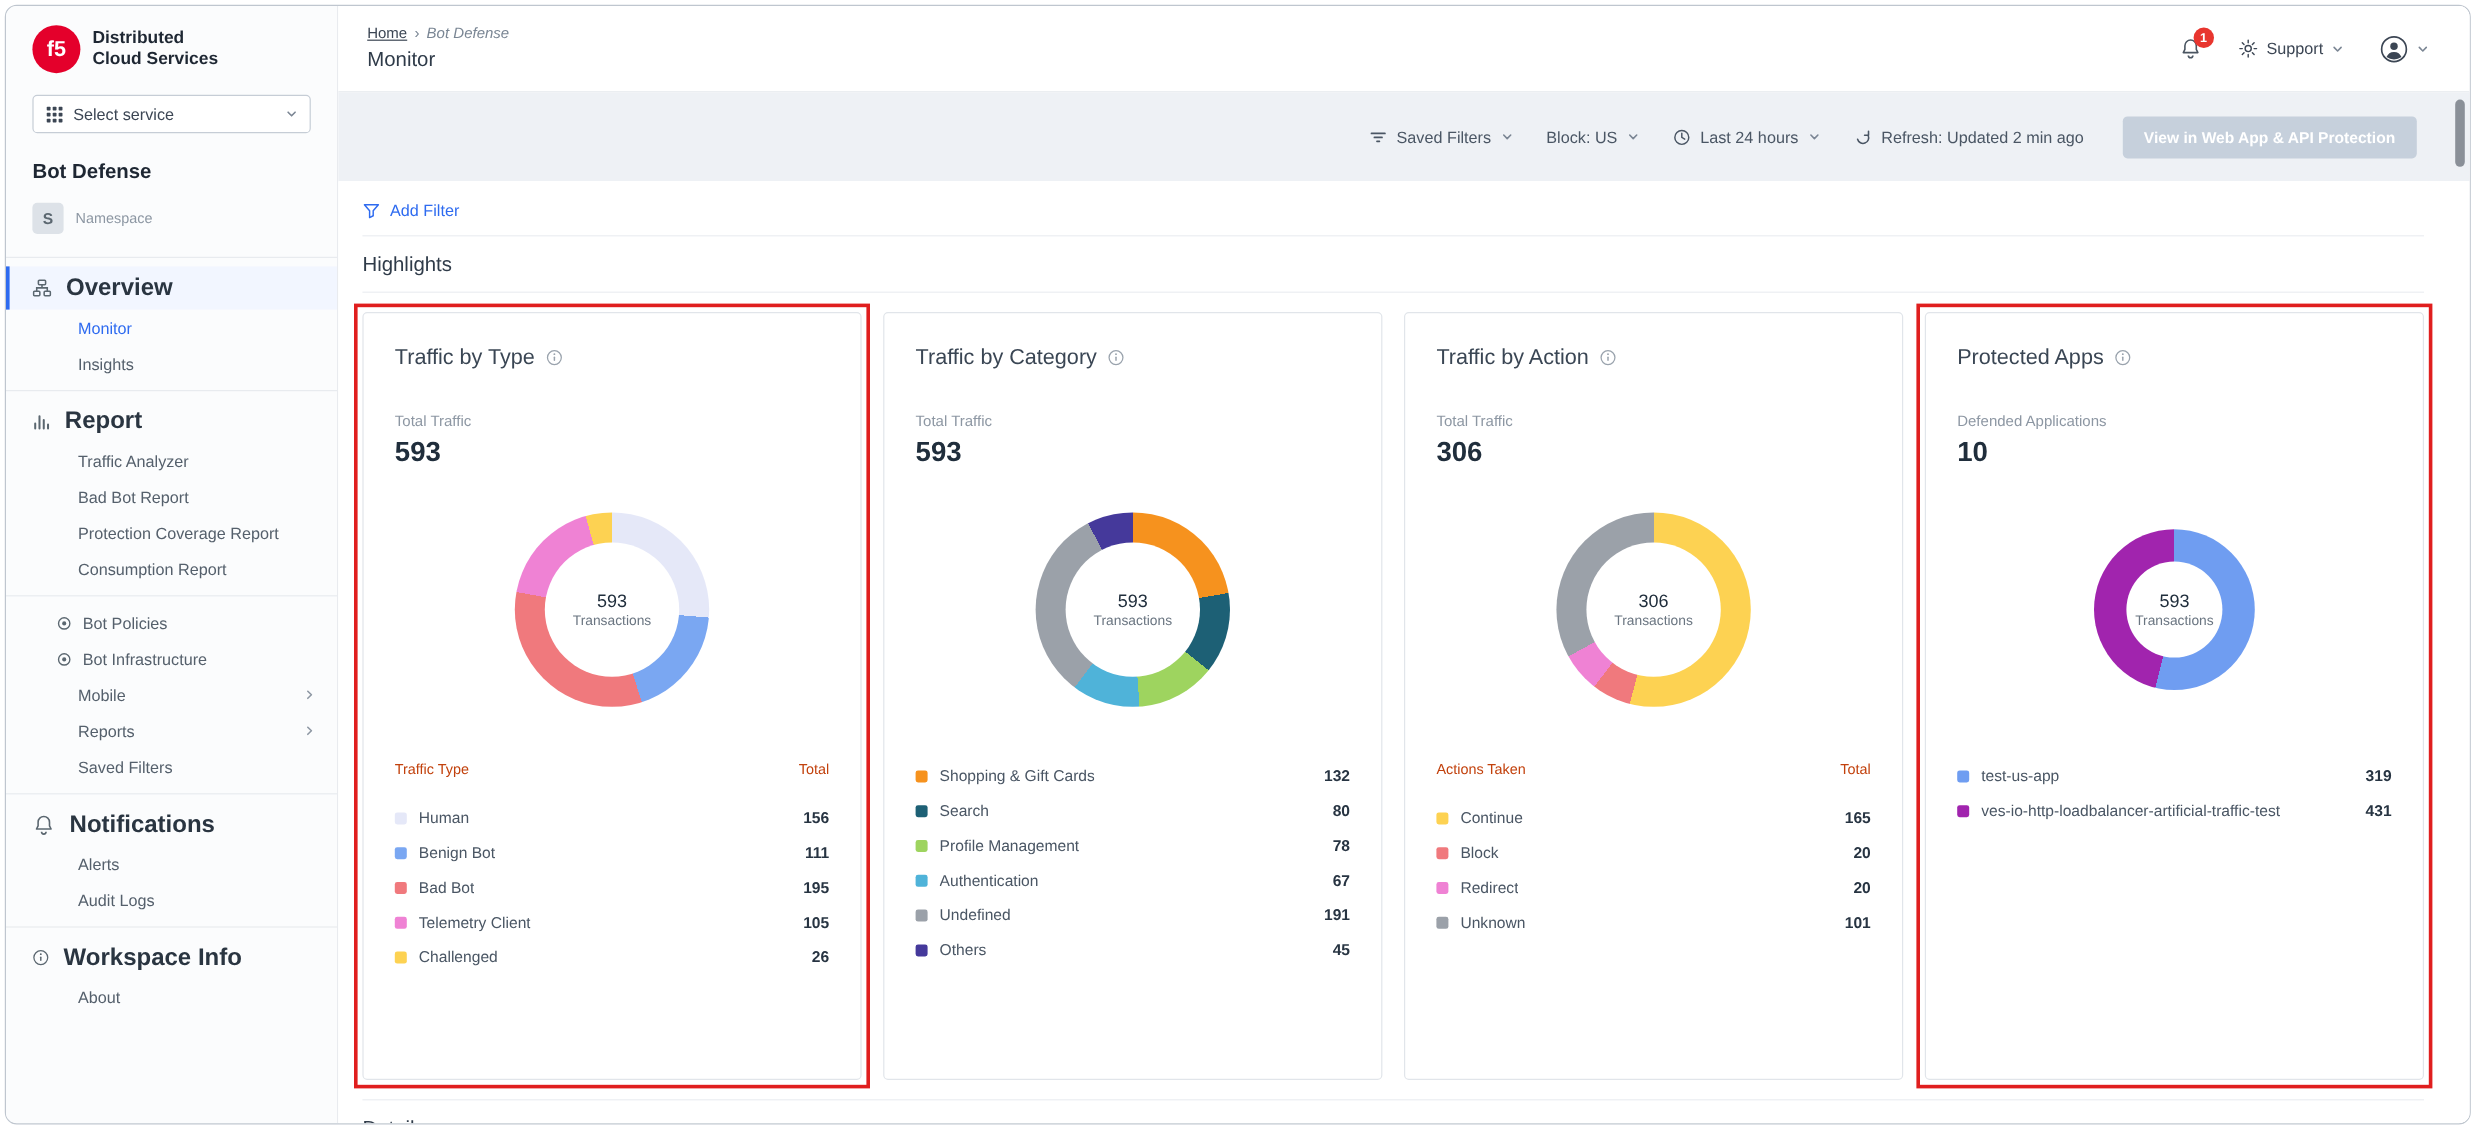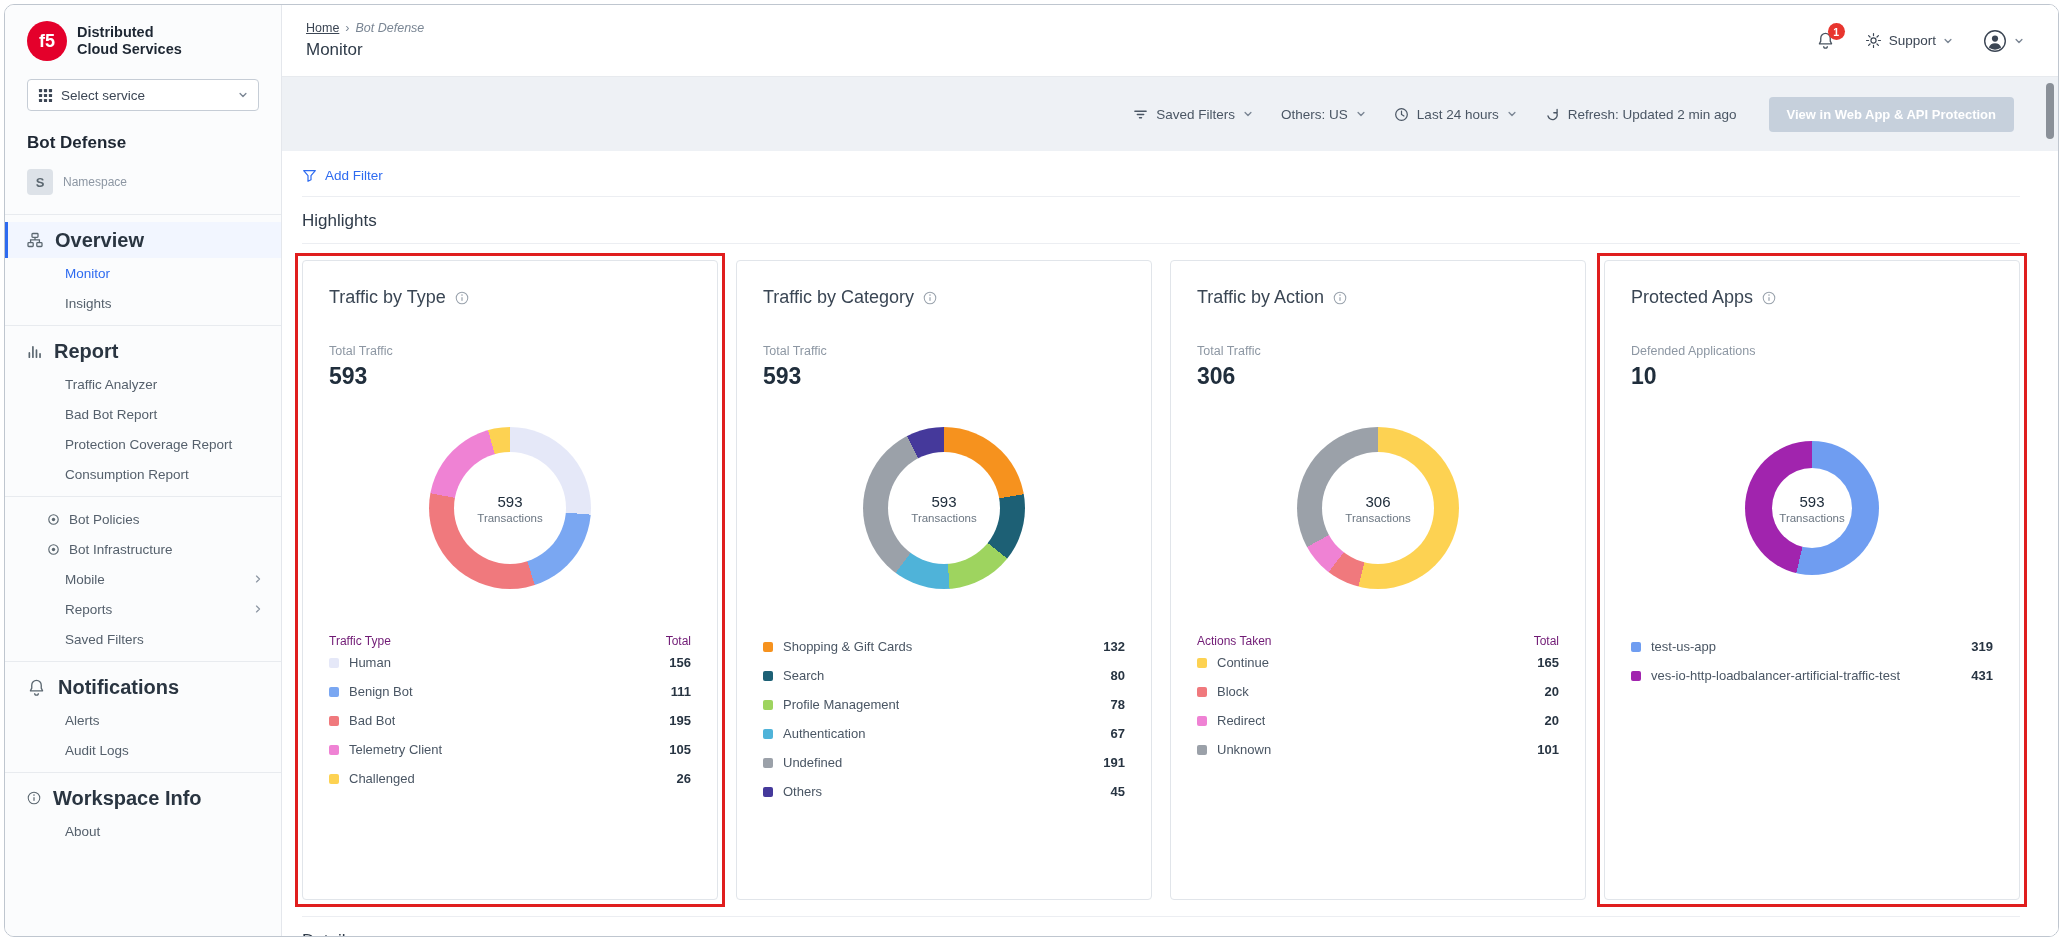--- a/index.html
+++ b/index.html
@@ -60,21 +60,21 @@
   .metric-label{margin-top:36px;font-size:12.5px;color:#8d97a3}
   .metric-value{margin-top:5px;font-size:23px;font-weight:bold;color:#202e3c}
   .donut-area{height:236px;display:flex;align-items:center;justify-content:center;flex:none}
   .donut{width:162px;height:162px;border-radius:50%;position:relative}
   .hole{position:absolute;inset:25px;background:#fff;border-radius:50%;display:flex;flex-direction:column;align-items:center;justify-content:center;gap:2px}
   .cv{font-size:15px;color:#202e3c}
   .cl{font-size:11.5px;color:#6a7581}
   .card-wrap:nth-child(4) .donut{width:134px;height:134px}
   .card-wrap:nth-child(4) .hole{inset:27px}
   .legend{display:flex;flex-direction:column;margin-top:6px}
-  .legend-head{display:flex;font-size:12px;color:#701a75;margin:2px 0 0}
+  .legend-head{display:flex;font-size:12px;color:#c2410c;margin:2px 0 19px}
   .legend-head .r{margin-left:auto}
   .legend-row{display:flex;align-items:center;gap:10px;height:29px;font-size:13px;color:#4a5664;min-width:0}
   .sw{width:10px;height:10px;border-radius:2px;flex:none}
   .legend-row .lbl{white-space:nowrap;overflow:hidden;text-overflow:ellipsis}
   .legend-row .val{margin-left:auto;font-weight:bold;color:#273442;padding-left:12px}
 
   .scrollbar{position:absolute;right:4px;top:78px;bottom:8px;width:8px}
   .scroll-thumb{width:8px;height:56px;background:#8a9098;border-radius:4px}
 
   svg{display:block}
@@ -293,21 +293,21 @@
             </svg>
           </span>
         <span>Saved Filters</span>
         <span class="chev">
             <svg width="10" height="10" viewBox="0 0 12 12">
               <path d="M2.5 4.2L6 7.8l3.5-3.6" fill="none" stroke="currentColor" stroke-width="1.6" stroke-linecap="round" stroke-linejoin="round"></path>
             </svg>
           </span>
       </div>
       <div class="tool-item">
-        <span>Others: US</span>
+        <span>Block: US</span>
         <span class="chev">
             <svg width="10" height="10" viewBox="0 0 12 12">
               <path d="M2.5 4.2L6 7.8l3.5-3.6" fill="none" stroke="currentColor" stroke-width="1.6" stroke-linecap="round" stroke-linejoin="round"></path>
             </svg>
           </span>
       </div>
       <div class="tool-item">
         <span>
             <svg width="15" height="15" viewBox="0 0 16 16" fill="none" stroke="currentColor" stroke-width="1.3">
               <circle cx="8" cy="8" r="6.2"></circle>

